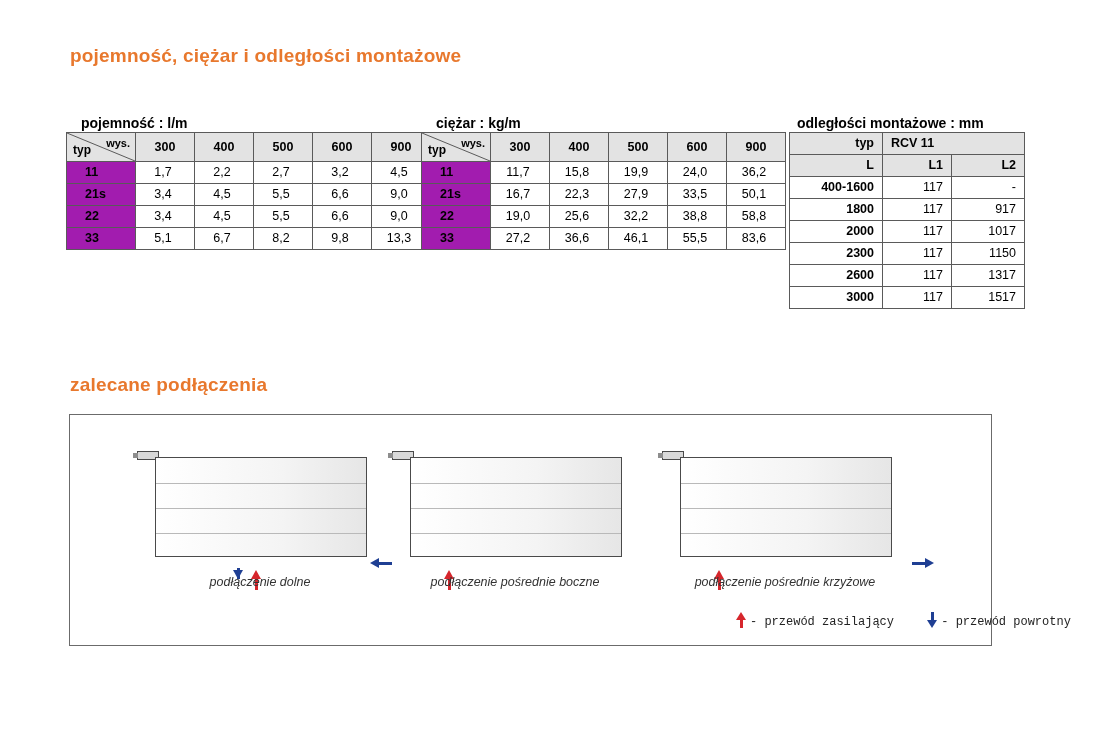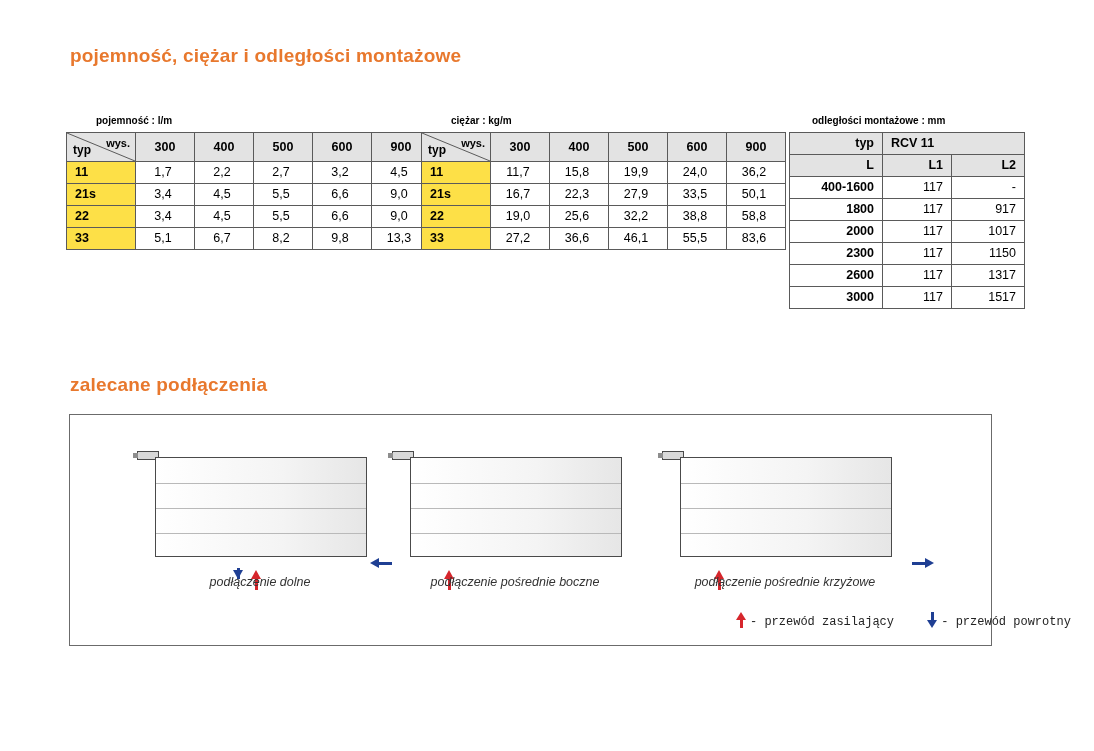--- a/index.html
+++ b/index.html
@@ -21,24 +21,23 @@
     color: #e8782d;
     font-size: 19px;
     font-weight: bold;
     letter-spacing: 0.2px;
   }
   #heading-capacity { left: 70px; top: 45px; }
   #heading-connections { left: 70px; top: 338px; margin-top: 36px; }
 
   .table-caption {
     position: absolute;
-    font-size: 10px;
+    font-size: 14px;
     font-weight: bold;
     color: #000;
-    margin-left: 15px;
   }
   #cap-capacity { left: 81px; top: 115px; }
   #cap-weight   { left: 436px; top: 115px; }
   #cap-mount    { left: 797px; top: 115px; }
 
   table.data {
     position: absolute;
     border-collapse: collapse;
     font-size: 12.5px;
   }
@@ -57,23 +56,23 @@
     position: relative;
     width: 68px;
     height: 28px;
     padding: 0;
   }
   table.data th.hdr {
     background: #e3e3e3;
     width: 46px;
   }
   table.data td.rowlabel {
-    background: #fde047;
+    background: #a21caf;
     text-align: left;
-    padding-left: 8px;
+    padding-left: 18px;
     width: 68px;
     box-sizing: border-box;
   }
   table.data td.val {
     font-weight: normal;
     text-align: center;
     padding-right: 10px;
     width: 46px;
     box-sizing: border-box;
   }

